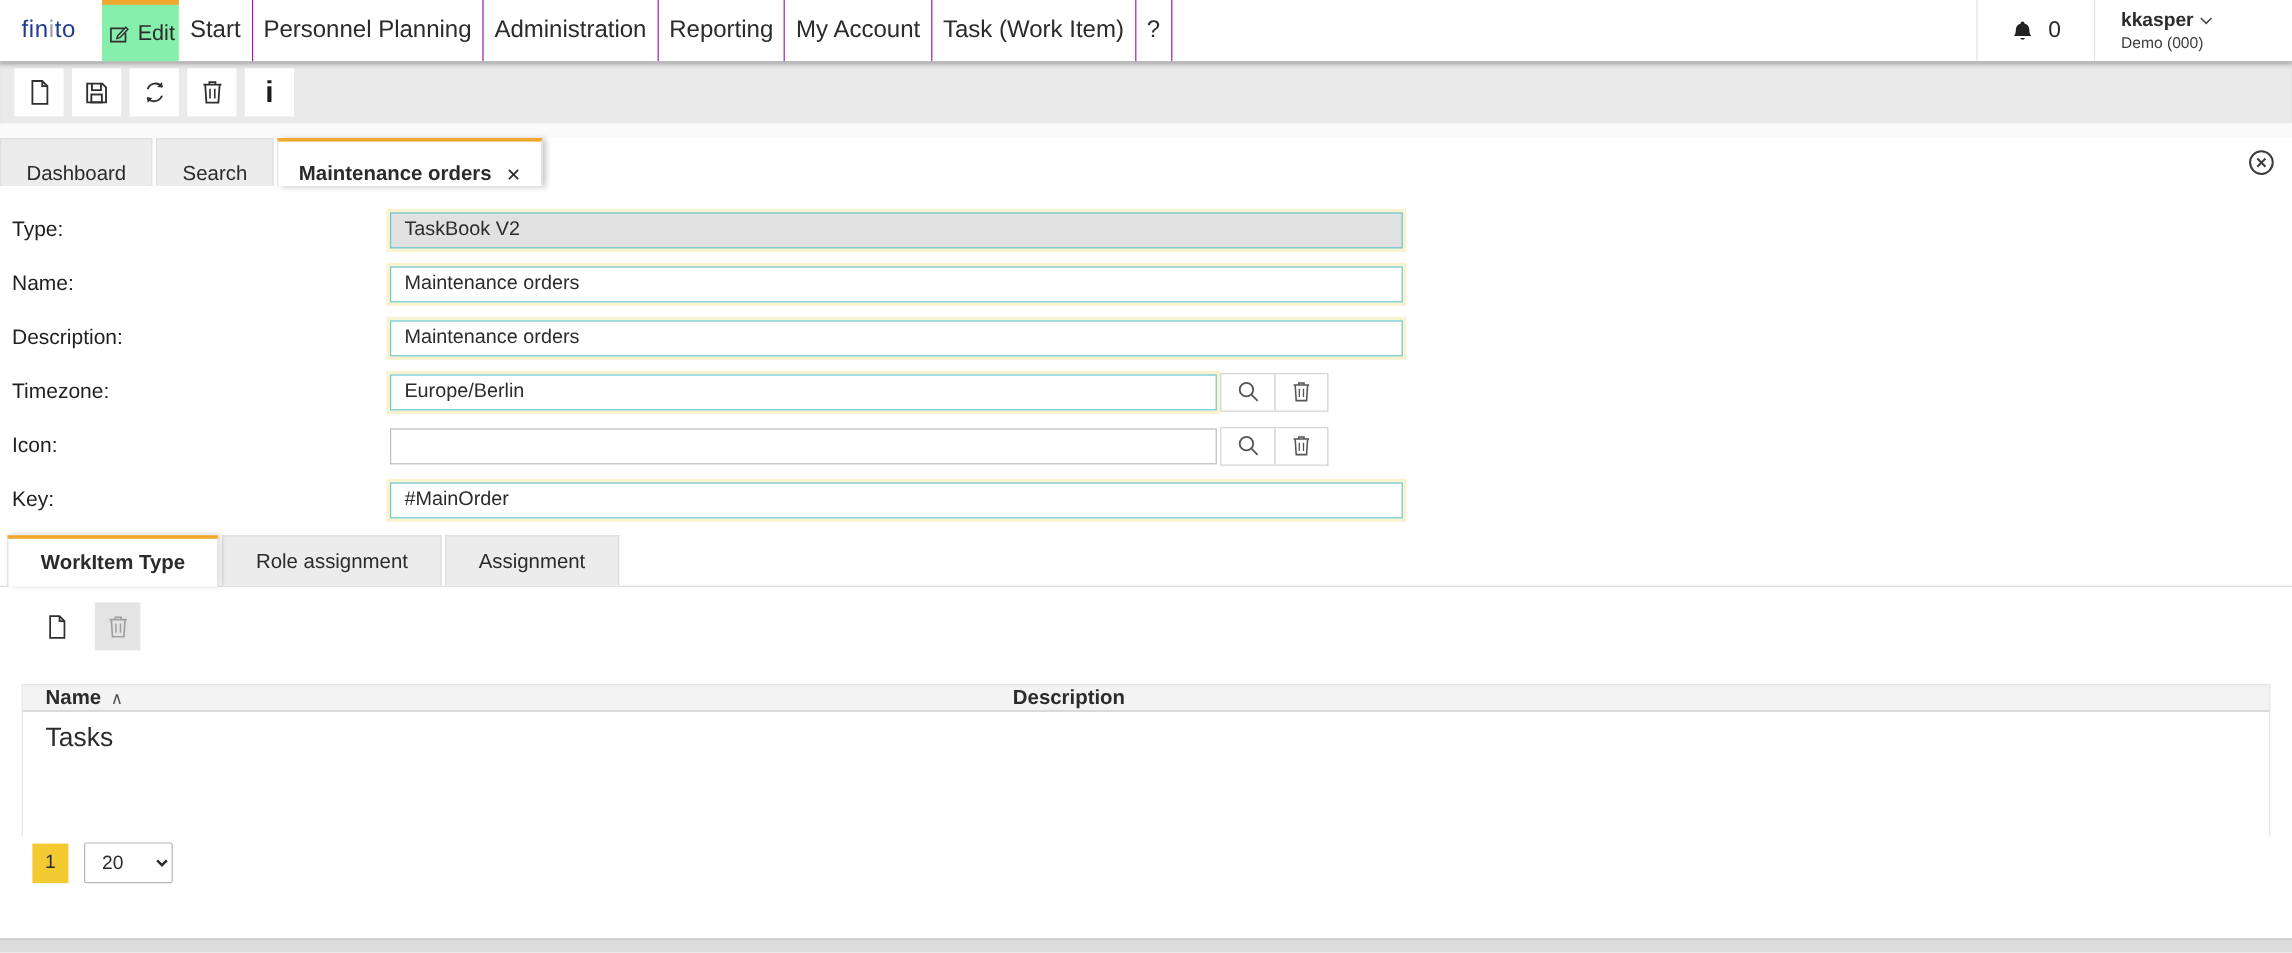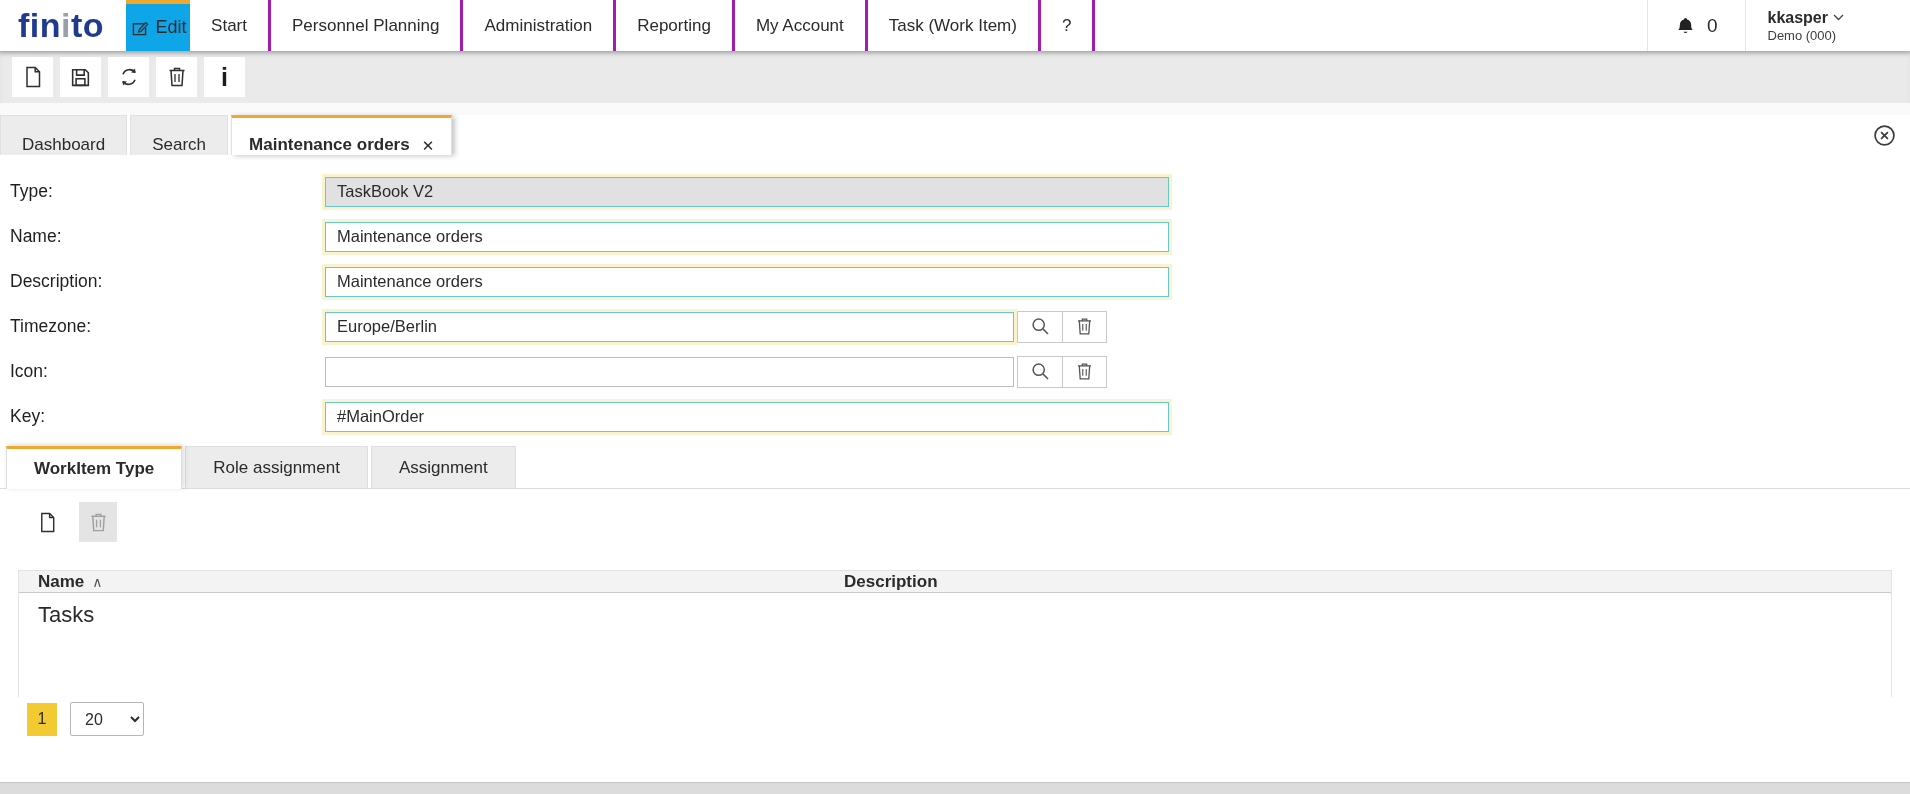--- a/index.html
+++ b/index.html
@@ -1,25 +1,25 @@
 <!DOCTYPE html>
 <html><head>
 <meta charset="utf-8">
 <style>
   * { box-sizing: border-box; margin: 0; padding: 0; }
   html,body { width:1910px; height:794px; overflow:hidden; }
   body { font-family:"Liberation Sans", sans-serif; color:#2b2b2b; background:#fff; position:relative; }
 
   
   .topnav { height:51px; display:flex; align-items:stretch; background:#fff; position:relative; z-index:5; box-shadow:0 2px 4px rgba(0,0,0,.18); }
-  .logo { align-self:center; font-size:34px; font-weight:bold; color:#1f3a8e; padding:0 22px 0 18px; letter-spacing:.5px; }
+  .logo { align-self:center; font-size:20px; font-weight:normal; color:#1f3a8e; padding:0 22px 0 18px; letter-spacing:.5px; }
   .logo .lt { color:#9aa0aa; }
-  .edit-btn { width:64px; background:#0ea5e9; border-top:4px solid #f0a92d; display:flex; align-items:center; justify-content:center; gap:7px; font-size:18px; color:#2b2b2b; cursor:pointer; }
+  .edit-btn { width:64px; background:#86efac; border-top:4px solid #f0a92d; display:flex; align-items:center; justify-content:center; gap:7px; font-size:18px; color:#2b2b2b; cursor:pointer; }
   .menu { display:flex; align-items:stretch; }
-  .menu-item { padding:0 21px; display:flex; align-items:center; font-size:17px; border-right:3px solid #a21caf; cursor:pointer; white-space:nowrap; }
+  .menu-item { padding:0 9px; display:flex; align-items:center; font-size:20px; border-right:1px solid #a21caf; cursor:pointer; white-space:nowrap; }
   .nav-spacer { flex:1; }
   .bell-box { border-left:1px solid #e5e5e5; display:flex; align-items:center; gap:11px; padding:0 27px; font-size:19px; }
   .user-box { border-left:1px solid #e5e5e5; padding:0 66px 0 22px; display:flex; flex-direction:column; justify-content:center; cursor:pointer; }
   .user-name { font-size:16px; font-weight:700; display:flex; align-items:center; gap:5px; }
   .user-org { font-size:13px; color:#3d3d3d; margin-top:1px; }
 
   
   .main-toolbar { background:#eaeaea; height:52px; display:flex; align-items:center; gap:7px; padding-left:12px; box-shadow: inset 0 5px 6px -4px rgba(0,0,0,.22); }
   .tool-btn { width:41px; height:40px; background:#fff; border:none; display:flex; align-items:center; justify-content:center; cursor:pointer; }
   .info-glyph { font-size:25px; font-weight:900; color:#1c1c1c; line-height:1; }

